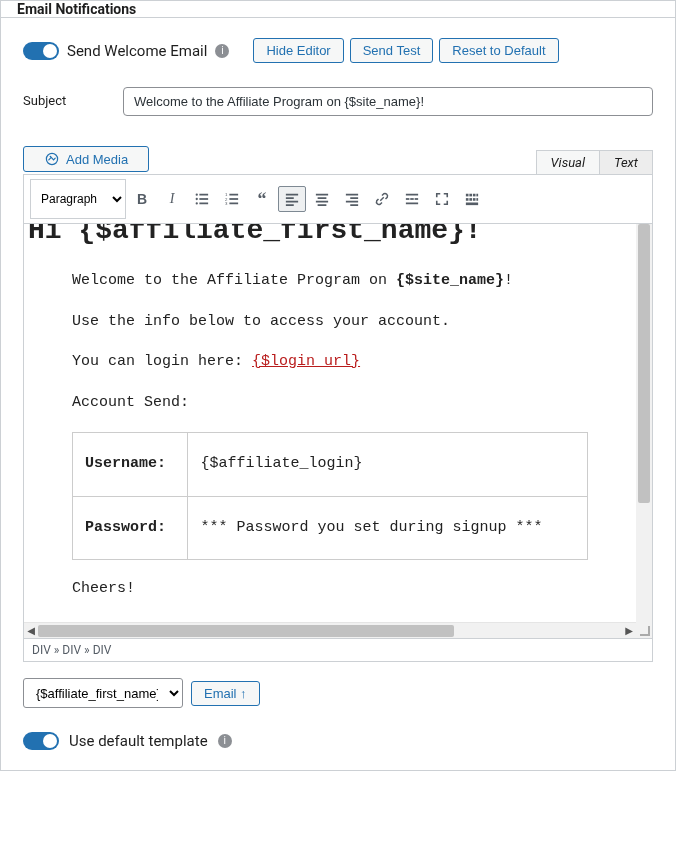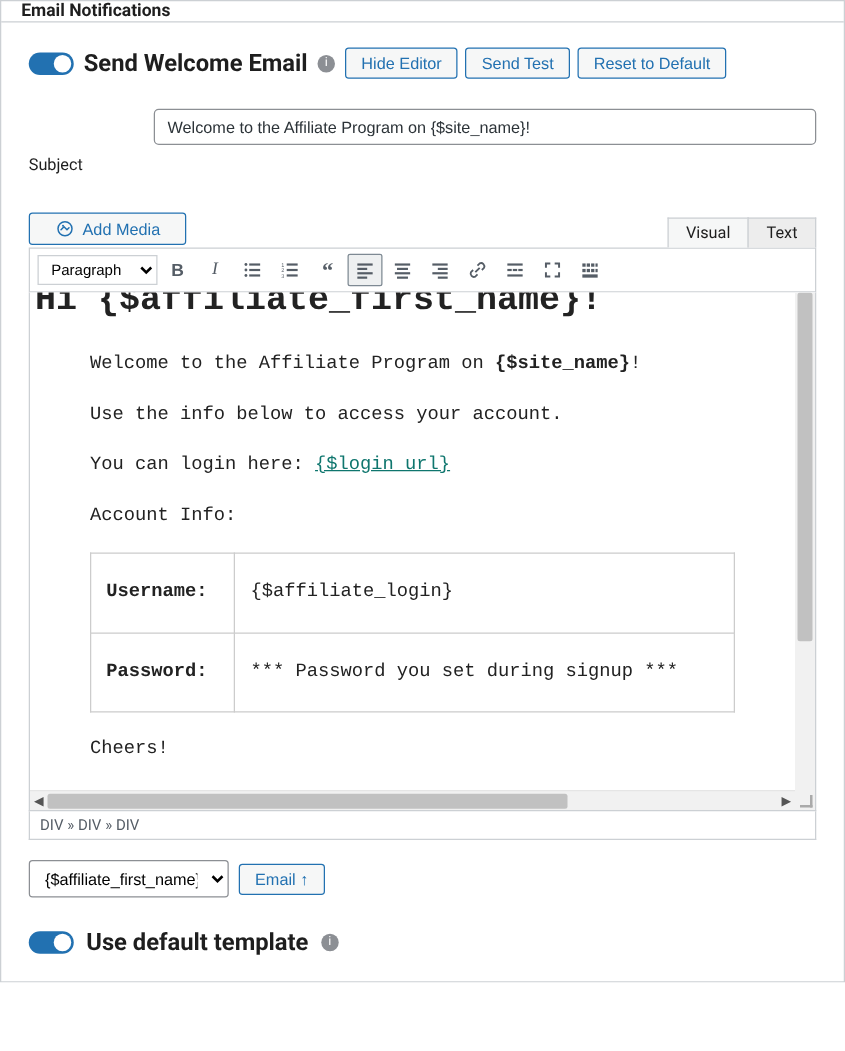--- a/index.html
+++ b/index.html
@@ -41,53 +41,52 @@
     cursor: pointer;
   }
   .toggle::after {
     content: "";
     position: absolute;
     width: 14px; height: 14px;
     background: #fff;
     border-radius: 50%;
     top: 2px; right: 2px;
   }
-  .label-text { font-size: 19px; font-weight: bold; }
+  .label-text { font-size: 15px; }
   .info-icon {
     width: 14px; height: 14px;
     border-radius: 50%;
     background: #8c8f94;
     color: #fff;
     font-size: 10px;
     display: inline-flex;
     align-items: center;
     justify-content: center;
     line-height: 1;
   }
   .btn {
     border: 1px solid #2271b1;
     color: #2271b1;
     background: #f6f7f7;
     padding: 4px 12px;
     border-radius: 3px;
     font-size: 13px;
     cursor: pointer;
   }
-  .btn-group { display: flex; gap: 6px; margin-left: 0; }
+  .btn-group { display: flex; gap: 6px; margin-left: 16px; }
   .field-row {
     display: flex;
     align-items: flex-start;
     margin-bottom: 30px;
   }
   .field-label {
     width: 100px;
     font-size: 13px;
     padding-top: 6px;
     flex-shrink: 0;
-    margin-top: 32px;
   }
   .field-control { flex: 1; }
   .text-input {
     width: 100%;
     border: 1px solid #8c8f94;
     border-radius: 4px;
     padding: 6px 10px;
     font-size: 13px;
     color: #2c3338;
   }
@@ -114,36 +113,37 @@
     margin-top: -22px;
   }
   .editor-tab {
     border: 1px solid #ccd0d4;
     border-bottom: none;
     padding: 4px 14px;
     font-size: 13px;
     background: #ededed;
     margin-left: -1px;
     cursor: pointer;
+    font-style: italic;
   }
   .editor-tab.active { background: #f6f7f7; }
   .toolbar {
     border: 1px solid #ccd0d4;
     background: #fff;
     padding: 4px 6px;
     display: flex;
     align-items: center;
     gap: 2px;
   }
   .format-select {
     border: 1px solid #ccd0d4;
     padding: 2px 6px;
     font-size: 12px;
     width: 96px;
-    height: 24px;
+    height: 40px;
     background: #fff;
     cursor: pointer;
   }
   .tb-btn {
     width: 28px; height: 26px;
     border: 1px solid transparent;
     background: transparent;
     display: inline-flex;
     align-items: center;
     justify-content: center;
@@ -175,21 +175,21 @@
   .editor-heading {
     font-size: 28px;
     font-weight: 700;
     margin: 0 0 18px 0;
     margin-top: -14px;
     overflow: hidden;
     white-space: nowrap;
     margin-left: -44px;
   }
   .editor-p { margin: 0 0 18px 0; }
-  .editor-link { color: #0f766e; text-decoration: underline; }
+  .editor-link { color: #b91c1c; text-decoration: underline; }
   .editor-table {
     border-collapse: collapse;
     width: 100%;
     margin-bottom: 18px;
   }
   .editor-table th, .editor-table td {
     border: 1px solid #ccc;
     padding: 20px 12px;
     text-align: left;
     font-size: 15px;
@@ -412,21 +412,21 @@
         <div class="editor-content">
           <div class="editor-scroll">
             <h1 class="editor-heading">Hi {$affiliate_first_name}!</h1>
             <p class="editor-p">
               <span>Welcome to the Affiliate Program on </span><strong>{$site_name}</strong><span>!</span>
             </p>
             <p class="editor-p">Use the info below to access your account.</p>
             <p class="editor-p">
               <span>You can login here: </span><a class="editor-link">{$login_url}</a>
             </p>
-            <p class="editor-p">Account Info:</p>
+            <p class="editor-p">Account Send:</p>
             <table class="editor-table">
               <tbody>
                   <tr>
                 <th>Username:</th>
                 <td>{$affiliate_login}</td>
               </tr>
               <tr>
                 <th>Password:</th>
                 <td>*** Password you set during signup ***</td>
               </tr>

